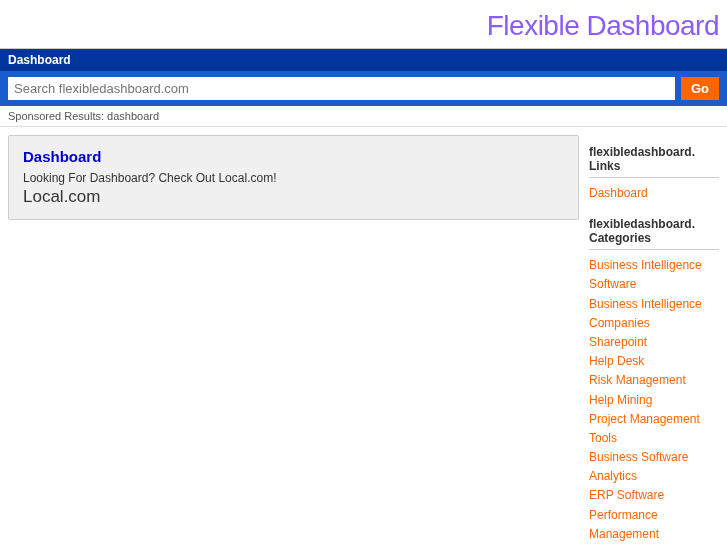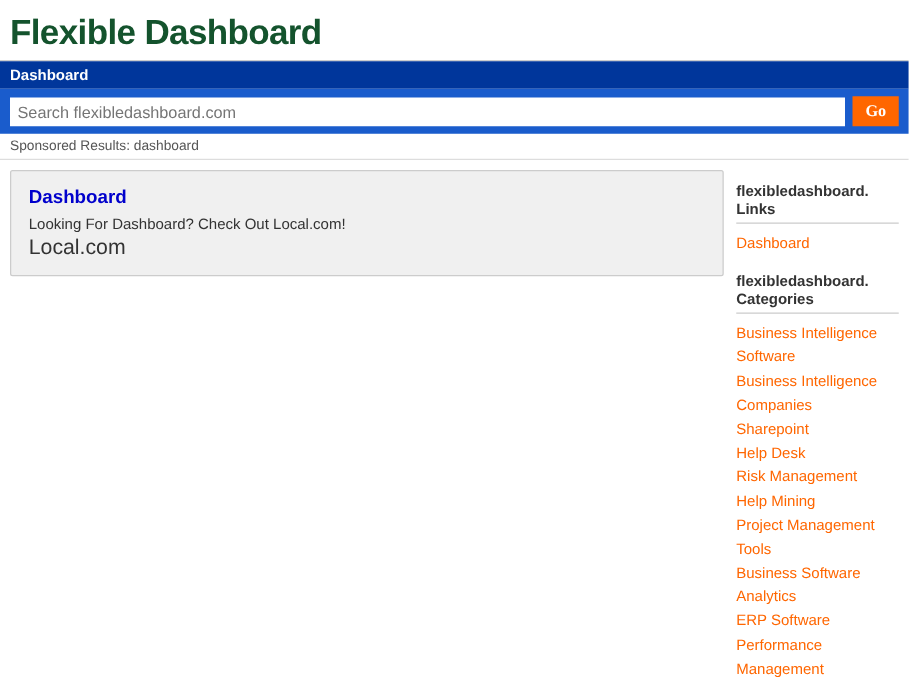--- a/index.html
+++ b/index.html
@@ -12,23 +12,24 @@
       min-height: 545px;
     }
 
     
     #header {
       padding: 10px 8px 6px 8px;
       border-bottom: 1px solid #ccc;
     }
     #header h1 {
       font-size: 28px;
-      font-weight: bold;
-      color: #14532d;
+      font-weight: normal;
+      color: #8b5cf6;
       letter-spacing: -0.5px;
+      text-align: right;
     }
 
     
     #navbar {
       background: #00369b;
       padding: 4px 8px;
       display: flex;
       align-items: center;
     }
     #navbar .nav-label {
@@ -55,21 +56,20 @@
       color: #333;
     }
     #searchbar button {
       background: #ff6600;
       color: #fff;
       border: none;
       padding: 4px 10px;
       font-size: 13px;
       font-weight: bold;
       cursor: pointer;
-      font-family: Liberation Serif, serif;
     }
 
     
     #sponsored {
       padding: 4px 8px;
       font-size: 11px;
       color: #555;
       border-bottom: 1px solid #ddd;
     }
 

